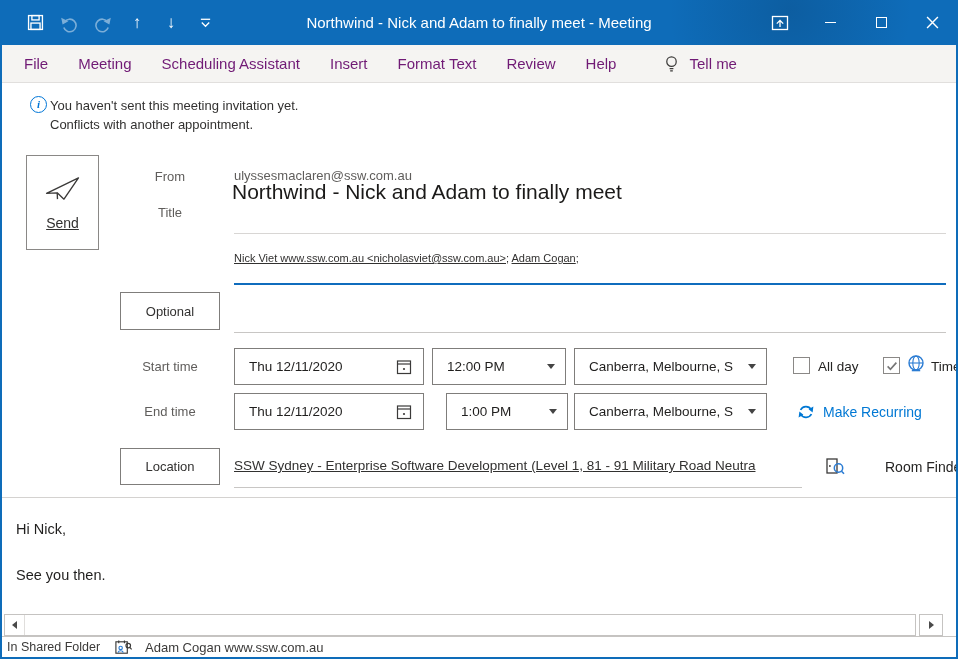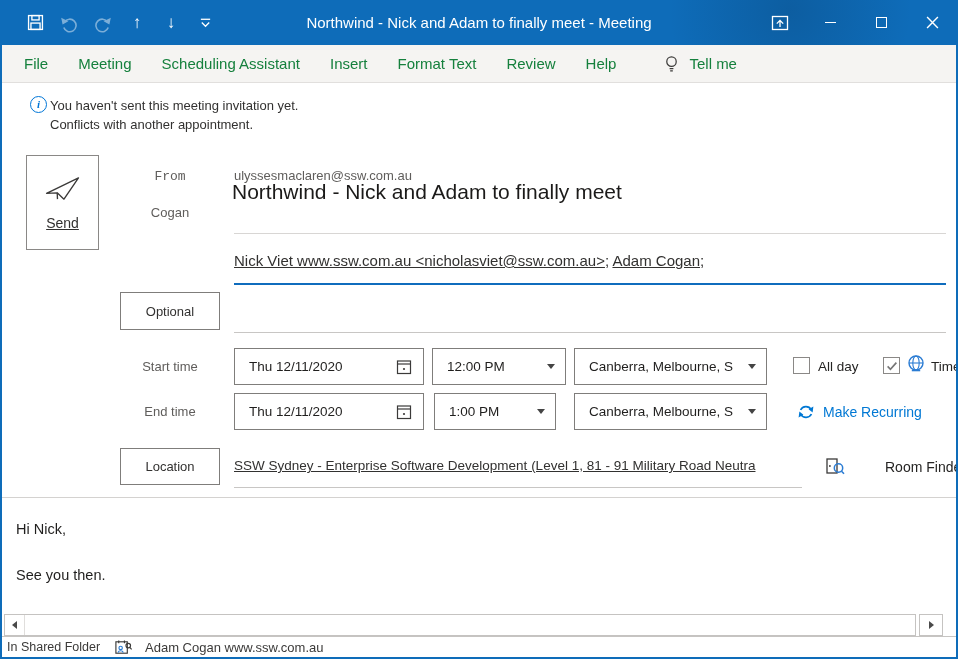--- a/index.html
+++ b/index.html
@@ -29,21 +29,21 @@
   }
   .caption{ position:absolute; right:0; top:0; height:45px; display:flex; }
   .cap-btn{ width:51px; height:45px; background:none; border:none; display:flex; align-items:center; justify-content:center; cursor:pointer; }
   .min-glyph{ width:11px; height:1px; background:#fff; display:block; }
   .max-glyph{ width:11px; height:11px; border:1px solid #fff; display:block; }
   
   .tabrow{
     position:absolute; top:45px; left:0; right:0; height:38px;
     background:#f5f4f2; border-bottom:1px solid #e1dfdd;
     display:flex; align-items:center; padding-left:7px;
-    font-size:15px; color:#15803d;
+    font-size:15px; color:#701a75;
   }
   .tab{ padding:0 15px; height:38px; display:flex; align-items:center; cursor:pointer; white-space:nowrap; }
   .tellme{ margin-left:32px; display:flex; align-items:center; gap:9px; cursor:pointer; }
   
   .info-icon{
     position:absolute; left:28px; top:96px; width:17px; height:17px;
     border:1.5px solid #0076d7; border-radius:50%;
     color:#0076d7; font:italic bold 11px/14px "Liberation Serif",serif;
     text-align:center;
   }
@@ -60,21 +60,21 @@
   .fbtn{
     position:absolute; left:118px; width:100px; height:37px;
     background:#fff; border:1px solid #7f7d7b; cursor:pointer;
     font-size:13px; color:#323130; font-family:inherit;
   }
   .fval{ position:absolute; left:232px; font-size:13px; color:#5f5d5b; white-space:nowrap; }
   .title-val{ position:absolute; left:230px; top:180px; font-size:21px; color:#1b1a19; white-space:nowrap; }
   .hline{ position:absolute; height:1px; background:#d8d6d4; }
   .hline.blue{ height:2px; background:#0f6cbd; }
   .hline.gray{ background:#c8c6c4; }
-  .recips{ position:absolute; left:232px; top:252px; font-size:15px; color:#323130; white-space:nowrap; }
+  .recips{ position:absolute; left:232px; top:252px; font-size:11px; color:#323130; white-space:nowrap; }
   .recips .link{ text-decoration:underline; cursor:pointer; }
   .combo{
     position:absolute; height:37px; background:#fff; border:1px solid #7f7d7b;
     display:flex; align-items:center; padding:0 10px 0 14px; cursor:pointer;
     font-size:13.5px; color:#201f1e; white-space:nowrap; overflow:hidden;
   }
   .combo .txt{ flex:1 1 auto; overflow:hidden; }
   .caret{ width:0; height:0; border-left:4.5px solid transparent; border-right:4.5px solid transparent; border-top:5px solid #444; margin-left:8px; flex:0 0 auto; }
   .cbox{
     position:absolute; width:17px; height:17px; background:#fff; border:1px solid #8a8886; cursor:pointer;
@@ -202,24 +202,24 @@
   <button class="send-btn">
     <span>
       <svg width="40" height="29" viewBox="0 0 40 30">
           <path d="M3 20 L36 4 L21 26 L14 19.5 Z" fill="none" stroke="#3b3a39" stroke-width="1.4" stroke-linejoin="round"></path>
           <path d="M14 19.5 L14.3 26" stroke="#3b3a39" stroke-width="1.4"></path>
         </svg>
     </span>
     <span class="u">Send</span>
   </button>
 
-  <div class="flabel" style="top:169px;font-family:Liberation Mono, monospace;">From</div>
+  <div class="flabel" style="top:169px;">From</div>
   <div class="fval" style="top:168px;">ulyssesmaclaren@ssw.com.au</div>
 
-  <div class="flabel" style="top:205px;">Cogan</div>
+  <div class="flabel" style="top:205px;">Title</div>
   <div class="title-val">Northwind - Nick and Adam to finally meet</div>
   <div class="hline" style="left:232px; top:233px; width:712px;"></div>
 
   <div class="recips"><span class="link">Nick Viet www.ssw.com.au &lt;nicholasviet@ssw.com.au&gt;</span><span>; </span><span class="link">Adam Cogan</span><span>;</span></div>
   <div class="hline blue" style="left:232px; top:283px; width:712px;"></div>
 
   <button class="fbtn" style="top:292px; height:38px;">Optional</button>
   <div class="hline gray" style="left:232px; top:332px; width:712px;"></div>
 
   <div class="flabel" style="top:359px;">Start time</div>
@@ -262,21 +262,21 @@
   <div class="combo" style="left:232px; top:393px; width:190px;">
     <span class="txt">Thu 12/11/2020</span>
     <span>
       <svg width="18" height="18" viewBox="0 0 18 18">
           <rect x="2.5" y="3" width="13" height="12.5" fill="none" stroke="#3b3a39" stroke-width="1.2"></rect>
           <path d="M2.5 6 h13" stroke="#3b3a39" stroke-width="1.2"></path>
           <circle cx="9" cy="11" r="1.1" fill="#3b3a39"></circle>
         </svg>
     </span>
   </div>
-  <div class="combo" style="left:432px; top:393px; width:122px;">
+  <div class="combo" style="left:444px; top:393px; width:122px;">
     <span class="txt">1:00 PM</span>
     <span class="caret"></span>
   </div>
   <div class="combo" style="left:572px; top:393px; width:193px;">
     <span class="txt">Canberra, Melbourne, S</span>
     <span class="caret"></span>
   </div>
   <div class="iconbox" style="left:794px; top:402px;">
     <svg width="20" height="20" viewBox="0 0 20 20">
         <path d="M4.6 8 A6 6 0 0 1 15.2 7.6" fill="none" stroke="#0078d4" stroke-width="1.7"></path>

